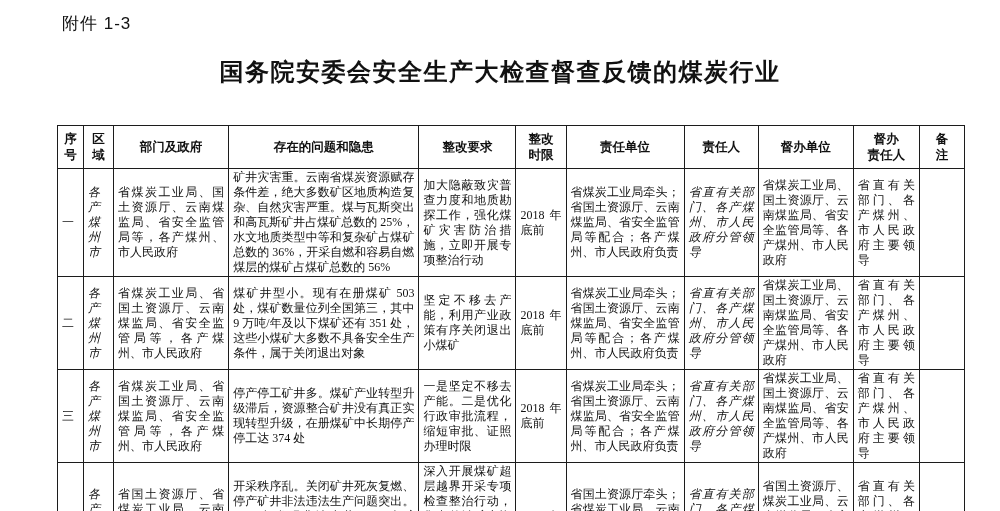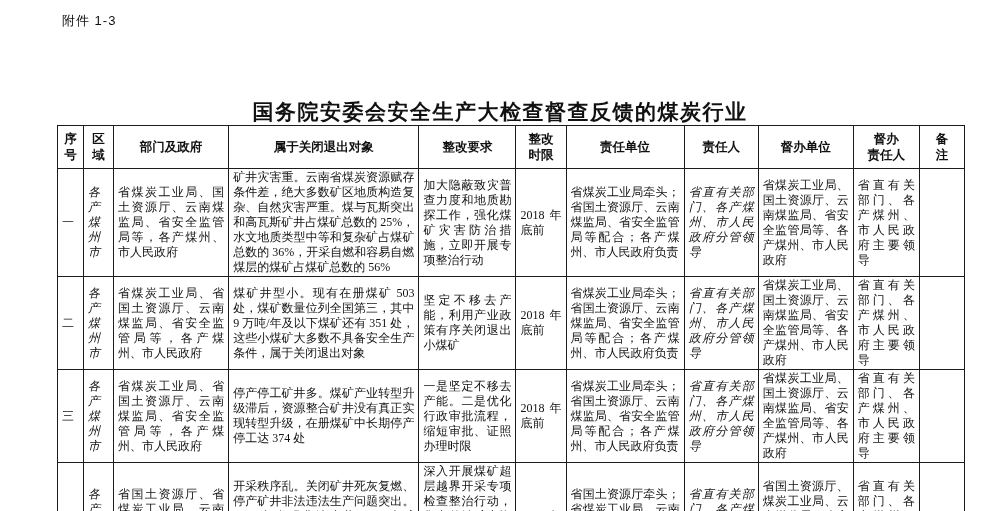--- a/index.html
+++ b/index.html
@@ -7,28 +7,28 @@
     position:relative;
     width:1000px;height:511px;
     background:#ffffff;
     font-family:"Liberation Serif", serif;
     color:#111;
     overflow:hidden;
   }
   .attachment{
     position:absolute;left:62px;top:12px;
     font-family:"Liberation Sans", sans-serif;
-    font-size:13px;font-weight:500;letter-spacing:1px;
+    font-size:17px;font-weight:500;letter-spacing:1px;
   }
   .titleblock{
     position:absolute;top:57px;left:0;width:1000px;
     text-align:center;
   }
   .titleblock .t1,.titleblock .t2{
-    font-weight:bold;font-size:21px;line-height:31px;letter-spacing:1.5px;margin-top:40px;
+    font-weight:bold;font-size:24px;line-height:31px;letter-spacing:1.5px;
   }
   table.doc{
     position:absolute;left:57px;top:125px;
     width:908px;
     border-collapse:collapse;
     table-layout:fixed;
   }
   table.doc th, table.doc td{
     border:1px solid #1c1c1c;
     padding:1px 4px;
@@ -94,21 +94,21 @@
       <col style="width:66px">
         <col style="width:45px">
     </colgroup>
     <thead>
       <tr>
         <th>序
 号</th>
         <th>区
 域</th>
         <th>部门及政府</th>
-        <th>属于关闭退出对象</th>
+        <th>存在的问题和隐患</th>
         <th>整改要求</th>
         <th>整改
 时限</th>
         <th>责任单位</th>
         <th>责任人</th>
         <th>督办单位</th>
         <th>督办
 责任人</th>
         <th>备
 注</th>

